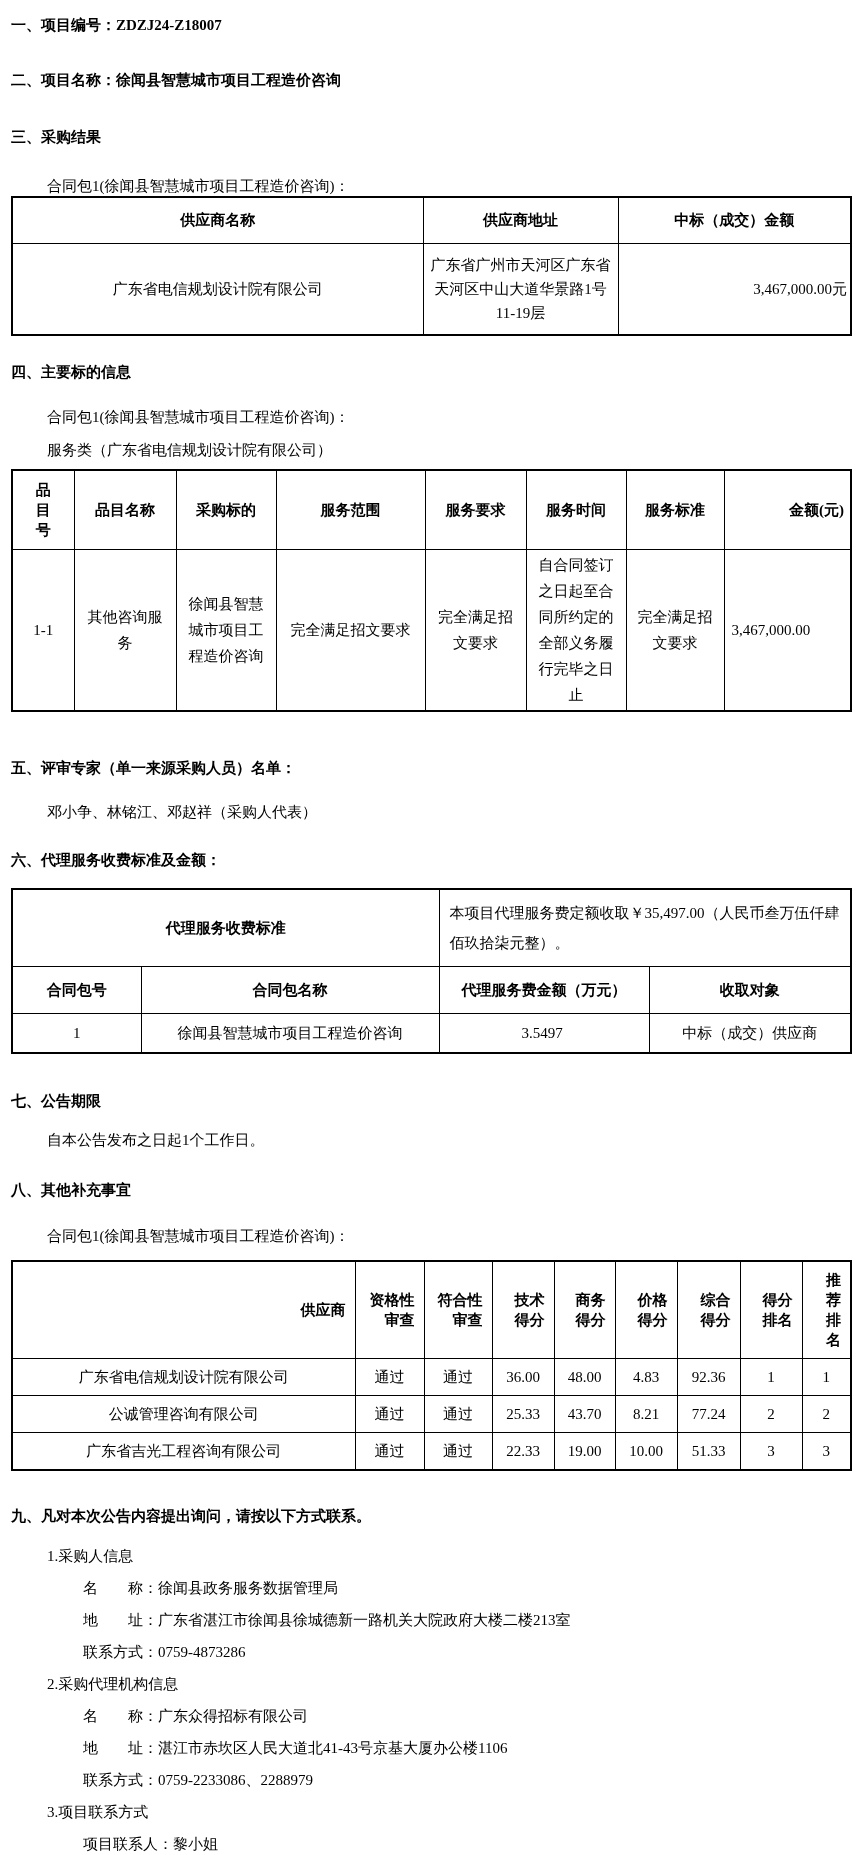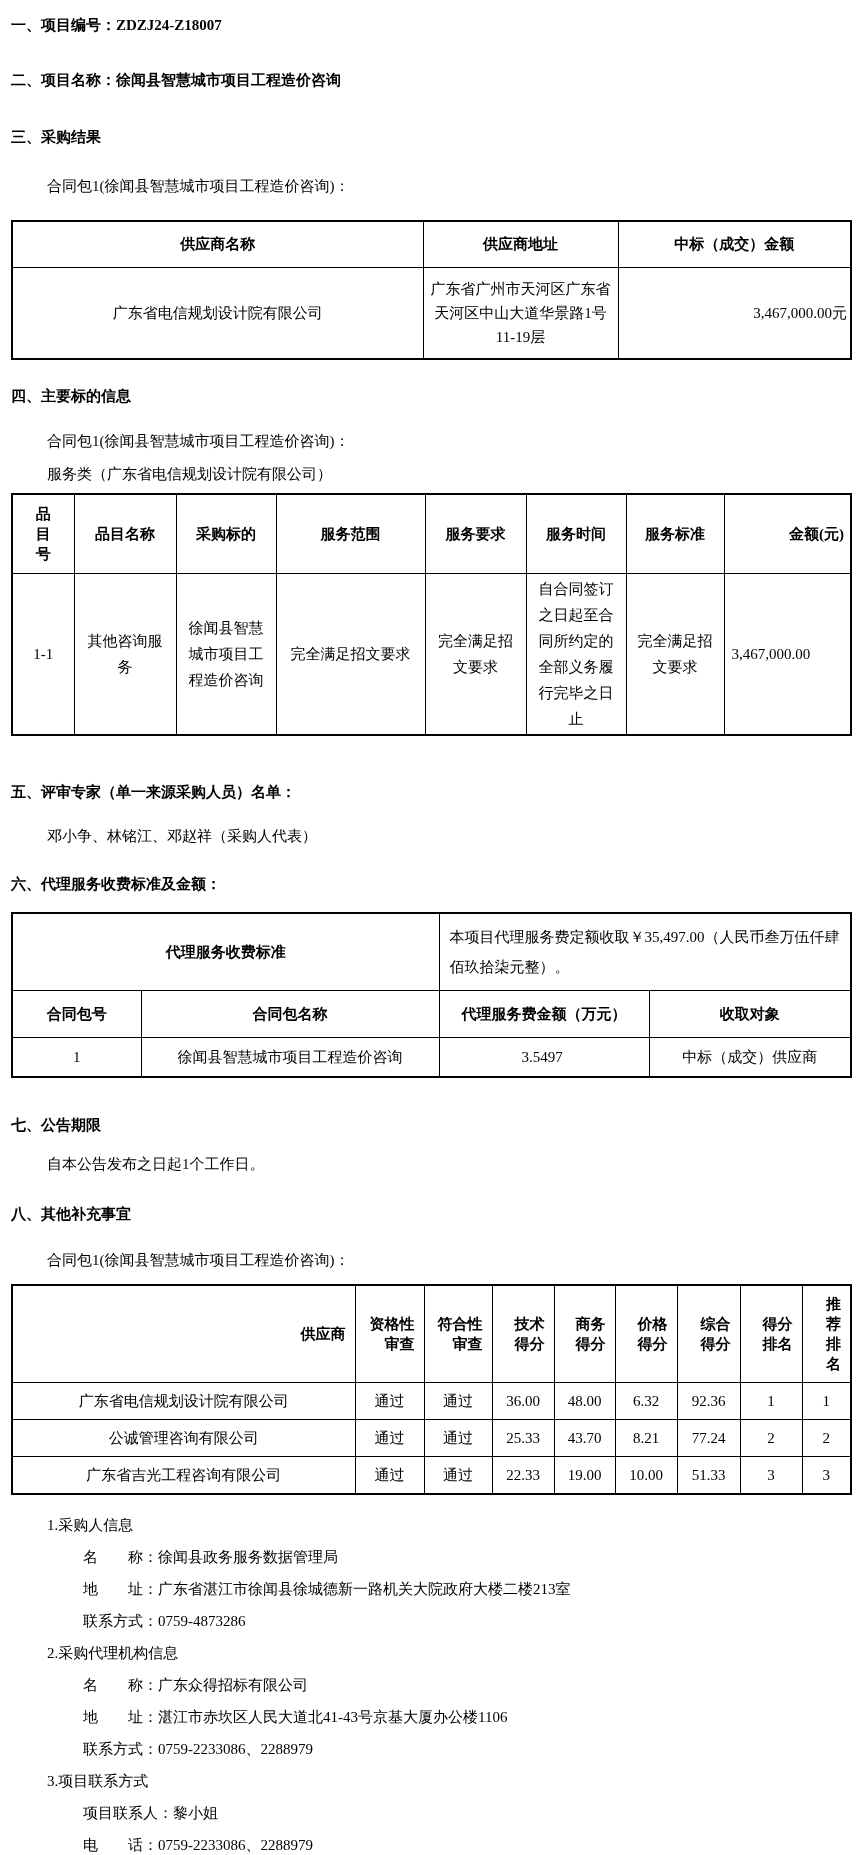--- a/index.html
+++ b/index.html
@@ -10,21 +10,21 @@
     font-family:"Liberation Serif","DejaVu Serif",serif;
     font-size:15px;
   }
   .page { padding:8px 11px 10px 11px; width:861px; }
 
   .sec { font-weight:bold; line-height:20px; }
   .txt { line-height:20px; }
   .ind1 { padding-left:36px; }
   .ind2 { padding-left:72px; }
 
-  .mt7{margin-top:7px}.mt8{margin-top:24px}.mt9{margin-top:9px}
+  .mt7{margin-top:7px}.mt8{margin-top:0}.mt9{margin-top:9px}
   .mt12{margin-top:12px}.mt13{margin-top:13px}.mt14{margin-top:14px}.mt18{margin-top:18px}
   .mt19{margin-top:19px}.mt20{margin-top:20px}.mt24{margin-top:24px}.mt25{margin-top:25px}
   .mt26{margin-top:26px}.mt28{margin-top:28px}.mt29{margin-top:29px}.mt30{margin-top:30px}
   .mt31{margin-top:46px}.mt35{margin-top:35px}.mt37{margin-top:37px}
 
   table { border-collapse:collapse; table-layout:fixed; width:839px; border:2px solid #000; }
   th, td { border:1px solid #000; text-align:center; vertical-align:middle; overflow:hidden; }
   th { font-weight:bold; }
 
   .t1 th { height:46px; padding:4px; line-height:20px; }
@@ -177,21 +177,21 @@
       <th>综合得分</th>
       <th>得分排名</th>
       <th>推荐排名</th>
     </tr>
     <tr>
       <td>广东省电信规划设计院有限公司</td>
       <td>通过</td>
       <td>通过</td>
       <td>36.00</td>
       <td>48.00</td>
-      <td>6.32</td>
+      <td>4.83</td>
       <td>92.36</td>
       <td>1</td>
       <td>1</td>
     </tr>
     <tr>
       <td>公诚管理咨询有限公司</td>
       <td>通过</td>
       <td>通过</td>
       <td>25.33</td>
       <td>43.70</td>
@@ -207,20 +207,21 @@
       <td>22.33</td>
       <td>19.00</td>
       <td>10.00</td>
       <td>51.33</td>
       <td>3</td>
       <td>3</td>
     </tr>
   </tbody>
     </table>
 
+  <div class="sec mt35">九、凡对本次公告内容提出询问，请按以下方式联系。</div>
 
   <div class="txt ind1 mt20">1.采购人信息</div>
   <div class="txt ind2 mt12">名　　称：徐闻县政务服务数据管理局</div>
   <div class="txt ind2 mt12">地　　址：广东省湛江市徐闻县徐城德新一路机关大院政府大楼二楼213室</div>
   <div class="txt ind2 mt12">联系方式：0759-4873286</div>
 
   <div class="txt ind1 mt12">2.采购代理机构信息</div>
   <div class="txt ind2 mt12">名　　称：广东众得招标有限公司</div>
   <div class="txt ind2 mt12">地　　址：湛江市赤坎区人民大道北41-43号京基大厦办公楼1106</div>
   <div class="txt ind2 mt12">联系方式：0759-2233086、2288979</div>

